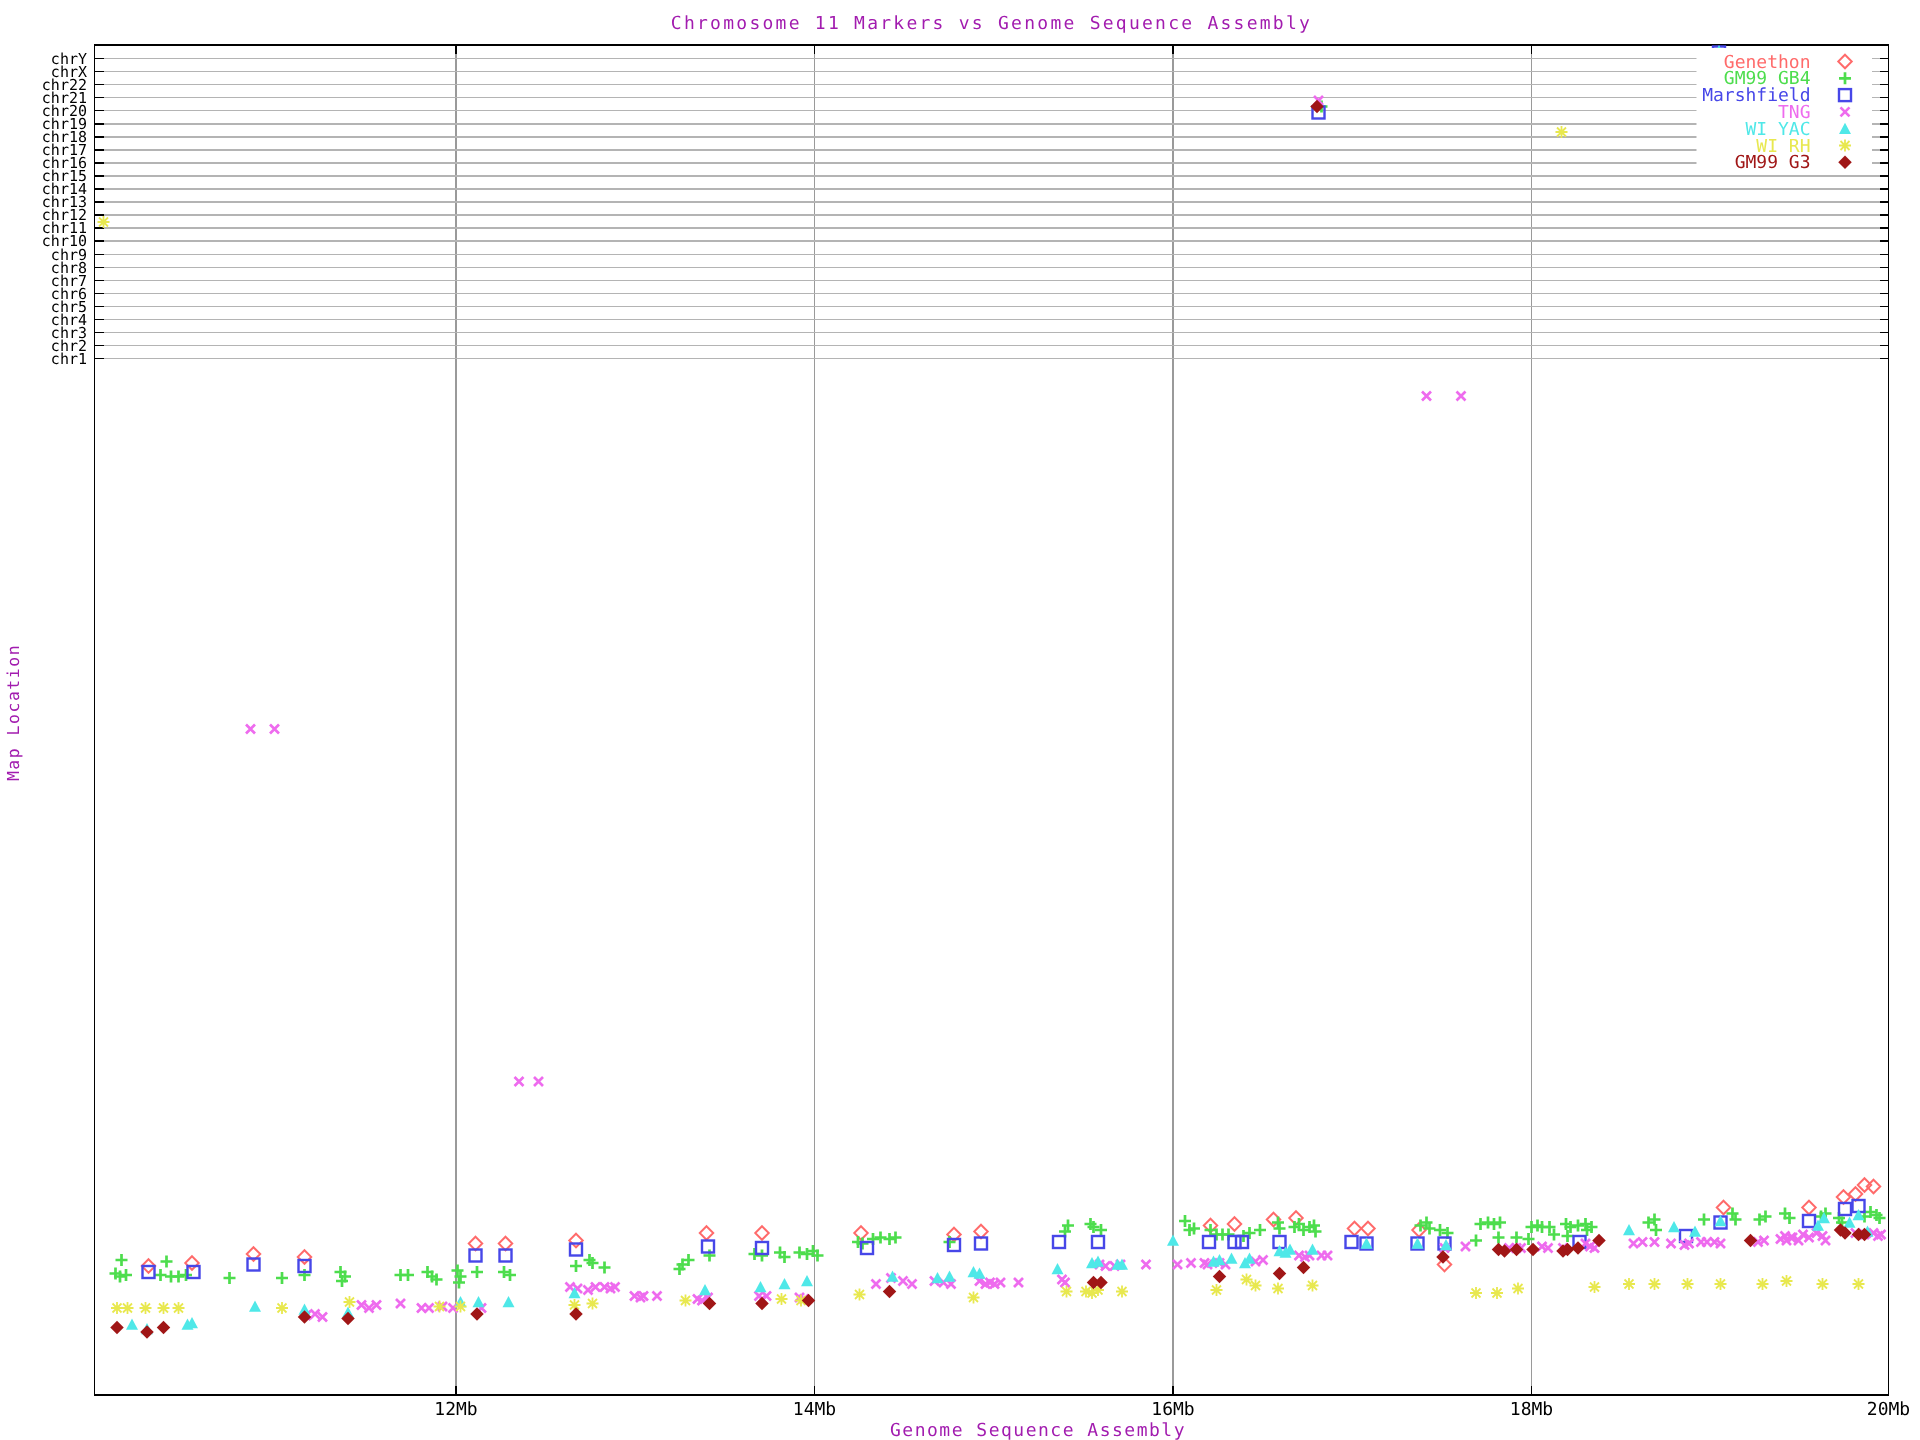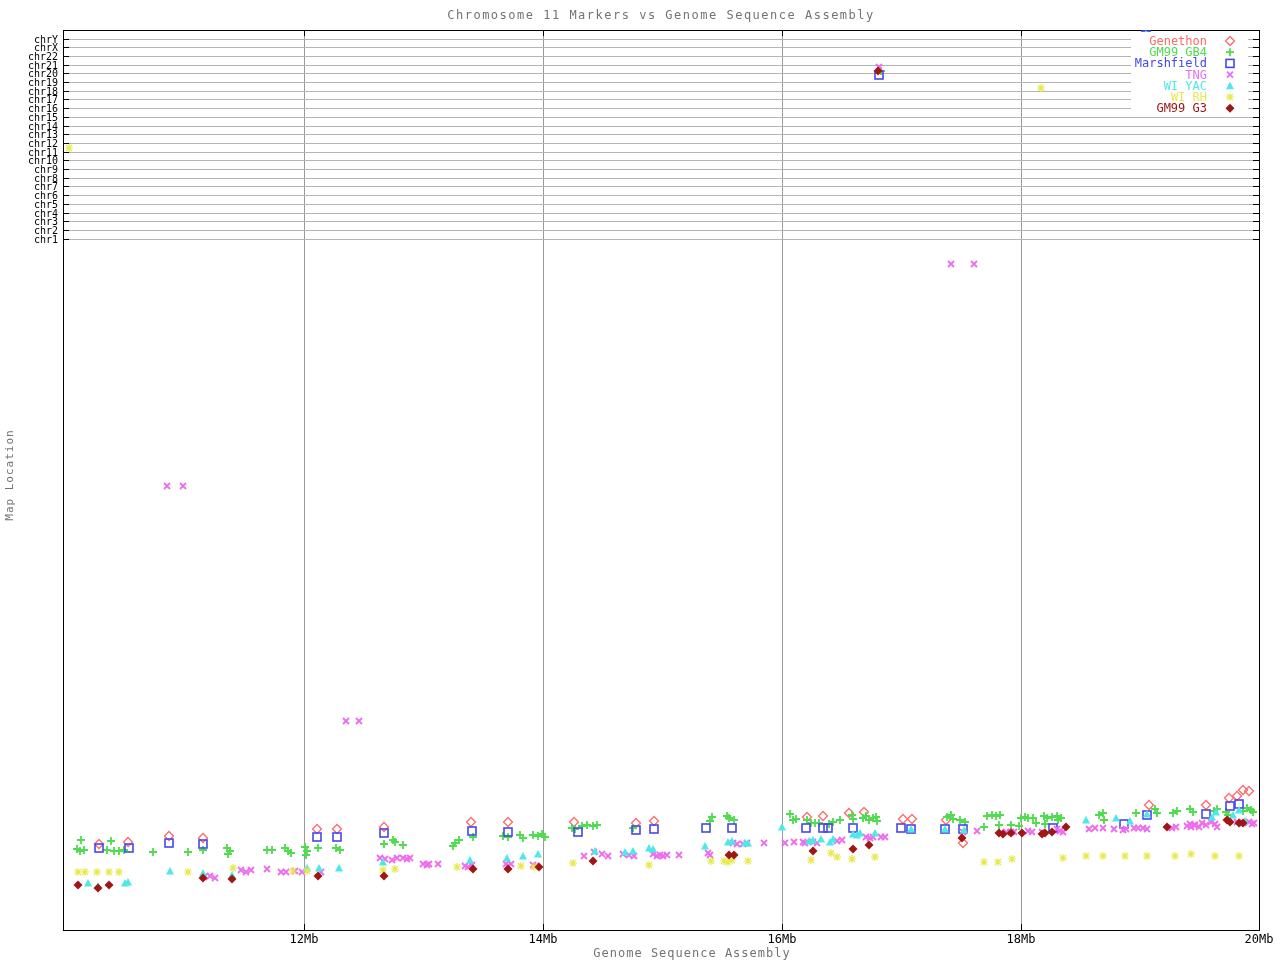--- a/index.html
+++ b/index.html
@@ -1,17 +1,17 @@
 <!DOCTYPE html>
 <html><head>
 <meta charset="utf-8">
 <style>
   html,body{margin:0;padding:0;background:#fff;}
   .canvas{position:relative;width:1280px;height:960px;background:#ffffff;
-          font-family:"DejaVu Sans Mono",monospace;color:#737373;overflow:hidden;}
+          font-family:"DejaVu Sans Mono",monospace;color:#a21caf;overflow:hidden;}
   .chart-title{position:absolute;top:8px;left:661px;transform:translateX(-50%);
           font-size:12px;letter-spacing:1.5px;white-space:nowrap;}
   .x-title{position:absolute;top:946px;left:692px;transform:translateX(-50%);
           font-size:12px;letter-spacing:1px;white-space:nowrap;}
   .y-title{position:absolute;left:9px;top:475px;transform:translate(-50%,-50%) rotate(-90deg);
           font-size:11px;letter-spacing:1px;white-space:nowrap;}
   svg{position:absolute;left:0;top:0;}
   text{font-family:"DejaVu Sans Mono",monospace;}
 </style>
 </head>

